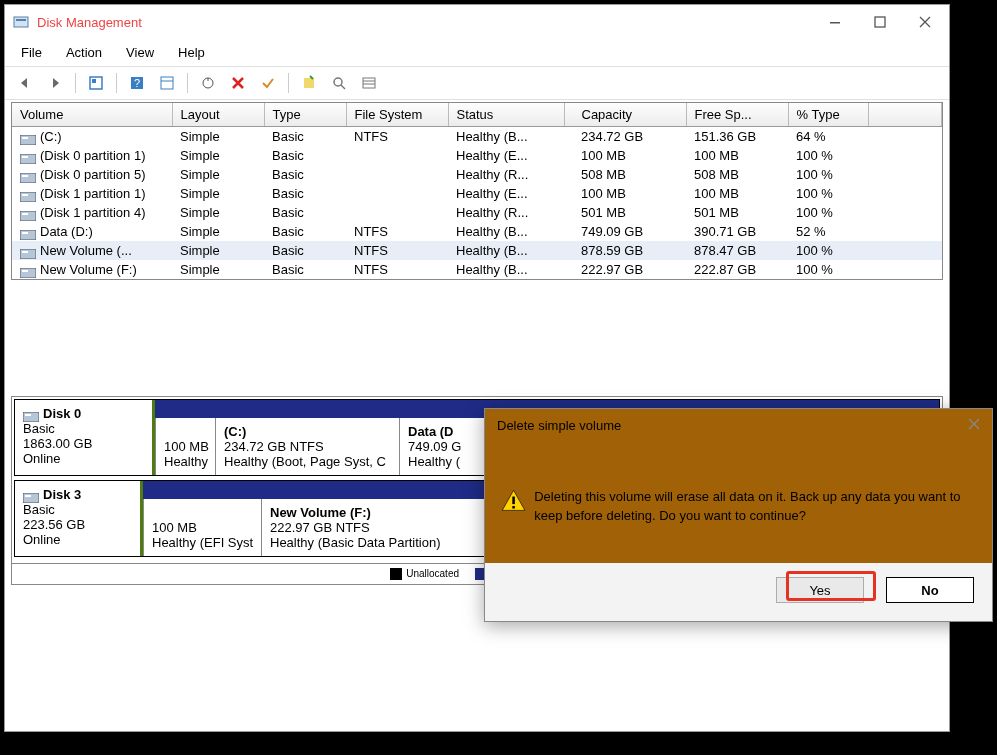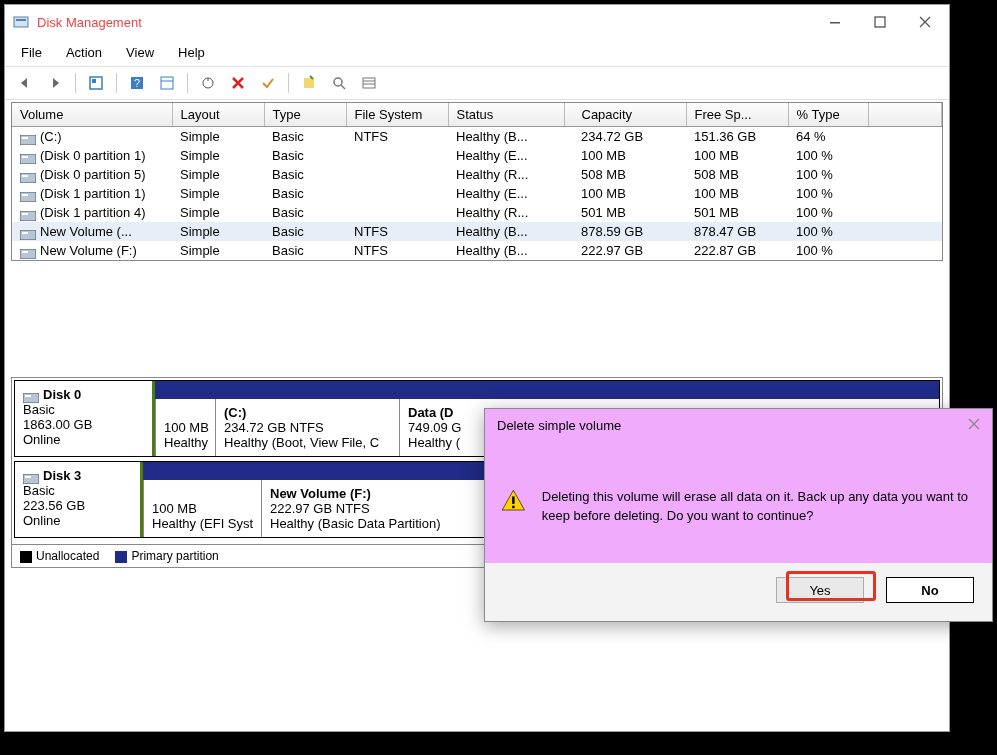--- a/index.html
+++ b/index.html
@@ -61,36 +61,36 @@
   .disk-info { width:140px; padding:6px 8px; border-right:3px solid #4d7c0f; }
   .disk-info .dname { font-weight:700; }
   .disk-parts { flex:1; display:flex; flex-direction:column; }
   .part-header { height:18px; background:#1f2b87; }
   .part-body { flex:1; display:flex; }
   .part-body .part {
     border-left:1px solid #888; padding:6px 6px 6px 8px; overflow:hidden; white-space:nowrap;
     font-size:13px;
   }
   .part .pname { font-weight:700; }
-  .legend { display:flex; gap:16px; padding:4px 8px; border:1px solid #888; border-top:none; font-size:12px;}
+  .legend { display:flex; gap:16px; padding:4px 8px; border:1px solid #888; border-top:none; font-size:10px;justify-content:center;}
   .legend .sw { display:inline-block; width:12px; height:12px; margin-right:4px; vertical-align:middle;}
 
   .dialog {
     position:absolute;
     left: 484px; top: 408px;
     width: 509px; height: 214px;
-    background:#f0abfc; border:1px solid #888;
+    background:#a16207; border:1px solid #888;
     box-shadow: 0 4px 18px rgba(0,0,0,0.35);
     display:flex; flex-direction:column;
     font-size:13px;
   }
   .dialog .dlg-title { padding:8px 12px; display:flex; align-items:center;}
   .dialog .dlg-title .dt { flex:1; }
   .dialog .dlg-title .close { color:#777; font-size:14px;}
-  .dialog .dlg-body { flex:1; display:flex; gap:16px; padding:10px 16px 0 16px; align-items:center;}
+  .dialog .dlg-body { flex:1; display:flex; gap:8px; padding:10px 16px 0 16px; align-items:center;}
   .warn-tri { width:40px; height:36px; }
   .dlg-btns { display:flex; justify-content:flex-end; gap:22px; padding:14px 18px 18px; background:#f3f3f3;}
   .dlg-btns .btn {
     width:88px; height:26px; display:flex;align-items:center;justify-content:center;
     background:#e9e9e9; border:1px solid #adadad;
   }
   .dlg-btns .btn.no { background:#fff; border:1px solid #000000;font-weight:bold;}
   .highlight-yes {
     position:absolute;
     border:3px solid #e53222; border-radius:3px;
@@ -288,20 +288,34 @@
                   </svg></span>(Disk 1 partition 4)</td>
               <td class="c1">Simple</td>
               <td class="c2">Basic</td>
               <td class="c3"></td>
               <td class="c4">Healthy (R...</td>
               <td class="c5">501 MB</td>
               <td class="c6">501 MB</td>
               <td class="c7">100 %</td>
               <td class="c8"></td>
             </tr>
+            <tr>
+              <td class="c0"><span class="disk-icon"><svg width="16" height="10">
+                    <rect x="0" y="0" width="16" height="10" fill="#b7c6d6" stroke="#4a5a6a"></rect>
+                    <rect x="2" y="2" width="6" height="2" fill="#fff"></rect>
+                  </svg></span>Data (D:)</td>
+              <td class="c1">Simple</td>
+              <td class="c2">Basic</td>
+              <td class="c3">NTFS</td>
+              <td class="c4">Healthy (B...</td>
+              <td class="c5">749.09 GB</td>
+              <td class="c6">390.71 GB</td>
+              <td class="c7">52 %</td>
+              <td class="c8"></td>
+            </tr>
             <tr class="selected">
               <td class="c0"><span class="disk-icon"><svg width="16" height="10">
                     <rect x="0" y="0" width="16" height="10" fill="#b7c6d6" stroke="#4a5a6a"></rect>
                     <rect x="2" y="2" width="6" height="2" fill="#fff"></rect>
                   </svg></span>New Volume (...</td>
               <td class="c1">Simple</td>
               <td class="c2">Basic</td>
               <td class="c3">NTFS</td>
               <td class="c4">Healthy (B...</td>
               <td class="c5">878.59 GB</td>
@@ -338,21 +352,21 @@
             <div class="part-header"></div>
             <div class="part-body">
               <div class="part" style="width: 60px;">
                 <div>&nbsp;</div>
                 <div>100 MB</div>
                 <div>Healthy</div>
               </div>
               <div class="part" style="width: 184px;">
                 <div class="pname">(C:)</div>
                 <div>234.72 GB NTFS</div>
-                <div>Healthy (Boot, View File, C</div>
+                <div>Healthy (Boot, Page Syst, C</div>
               </div>
               <div class="part" style="width: 72px;">
                 <div class="pname">Data  (D</div>
                 <div>749.09 G</div>
                 <div>Healthy (</div>
               </div>
             </div>
           </div>
         </div>
         <div class="disk-row">

